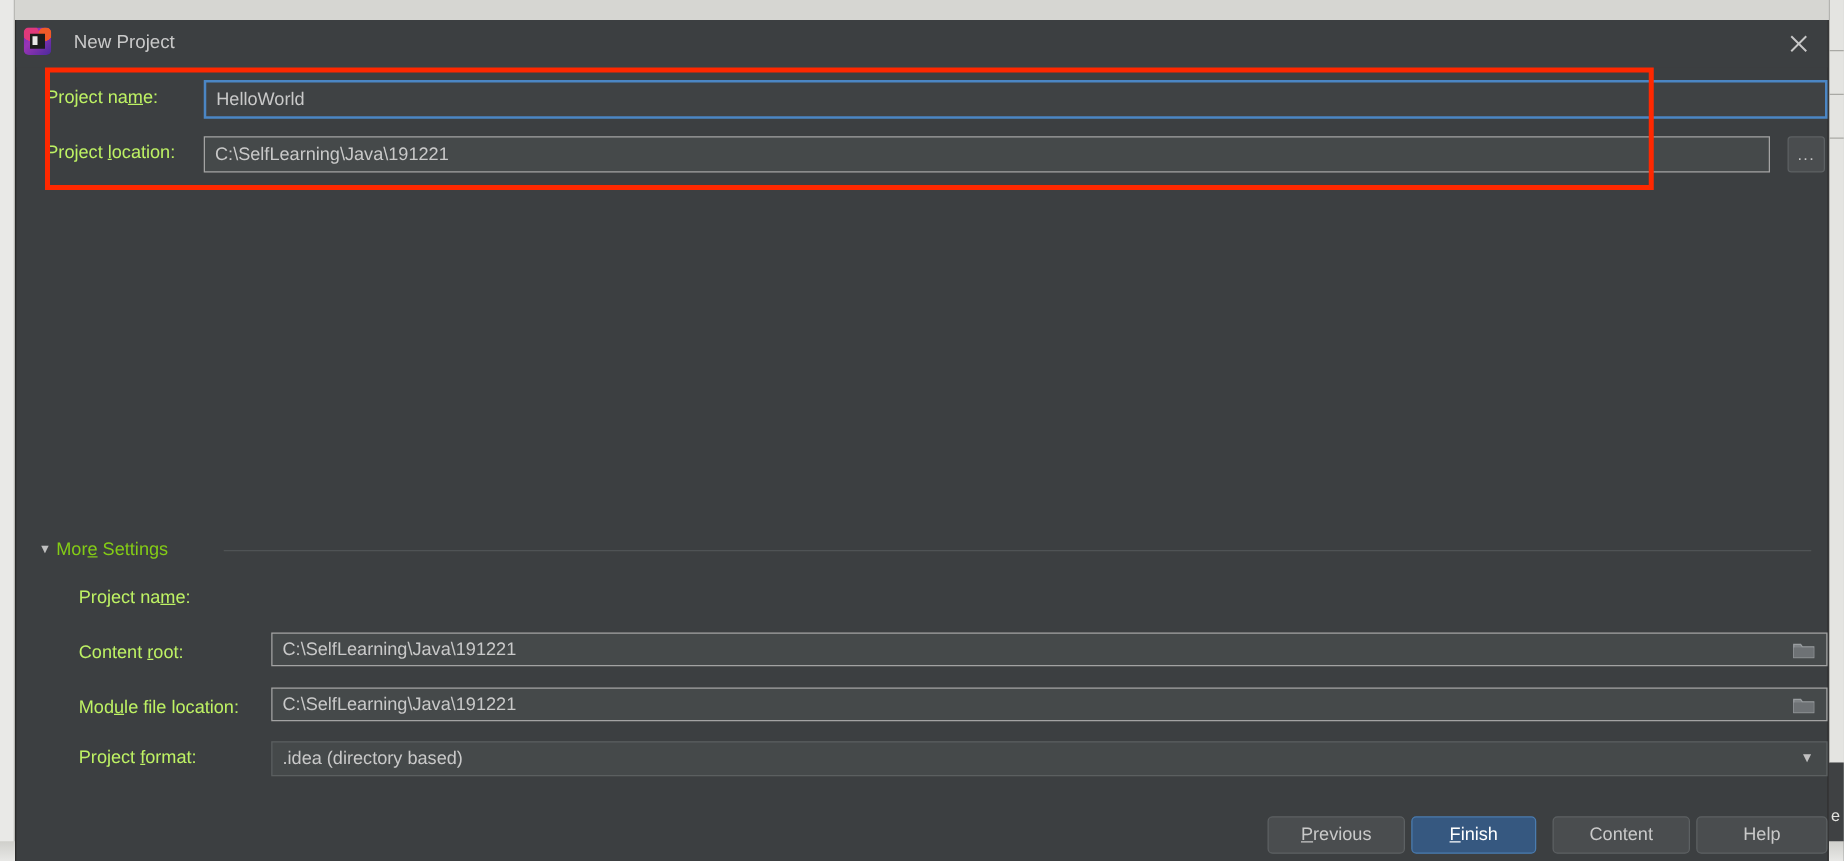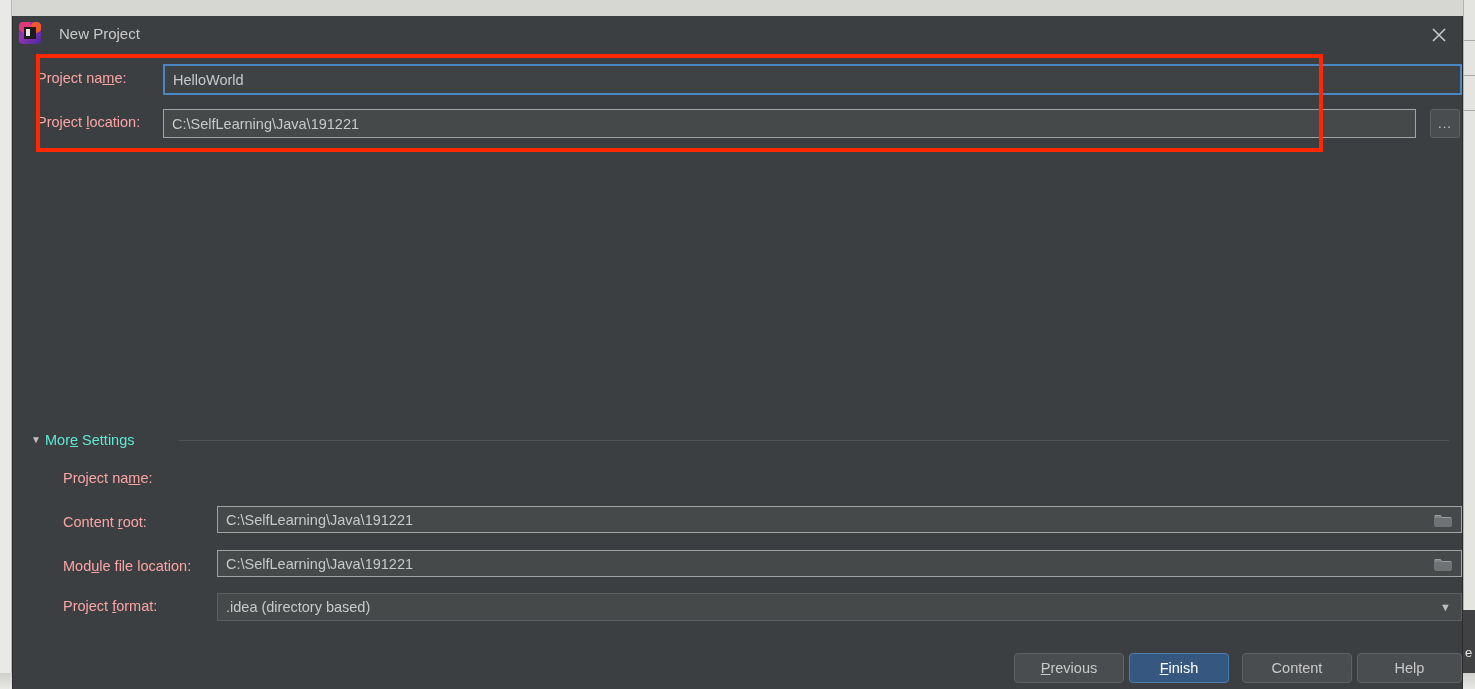--- a/index.html
+++ b/index.html
@@ -119,21 +119,21 @@
   #close-button {
     position: absolute;
     right: 10px; top: 6px;
     width: 26px; height: 26px;
     cursor: pointer;
   }
   #close-button svg { display: block; }
   .field-label {
     position: absolute;
     font-size: 14.5px;
-    color: #fca5a5;
+    color: #bef264;
     white-space: nowrap;
   }
   .mn { text-decoration: underline; }
 
   .textfield {
     position: absolute;
     background: #45494a;
     border: 1px solid #a3a3a3;
     color: #c9c9c9;
     font-size: 14.5px;
@@ -191,21 +191,21 @@
     cursor: pointer;
   }
   #more-settings-arrow {
     width: 14px;
     color: #c0c0c0;
     font-size: 10px;
     line-height: 1;
   }
   #more-settings-label {
     font-size: 14.5px;
-    color: #5eead4;
+    color: #84cc16;
     white-space: nowrap;
   }
   #more-settings-rule {
     position: absolute;
     left: 166px; top: 424px;
     width: 1270px; height: 1px;
     background: #4f5355;
   }
 
   #module-name-label   { left: 50px; top: 454px; }

